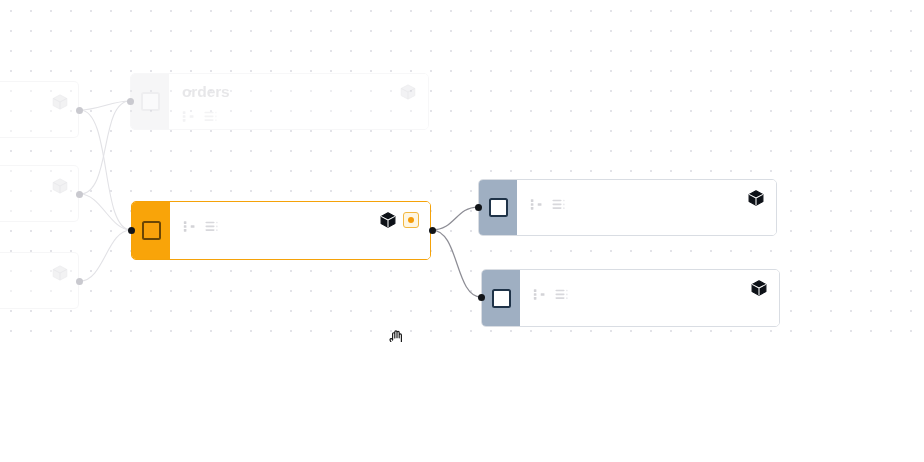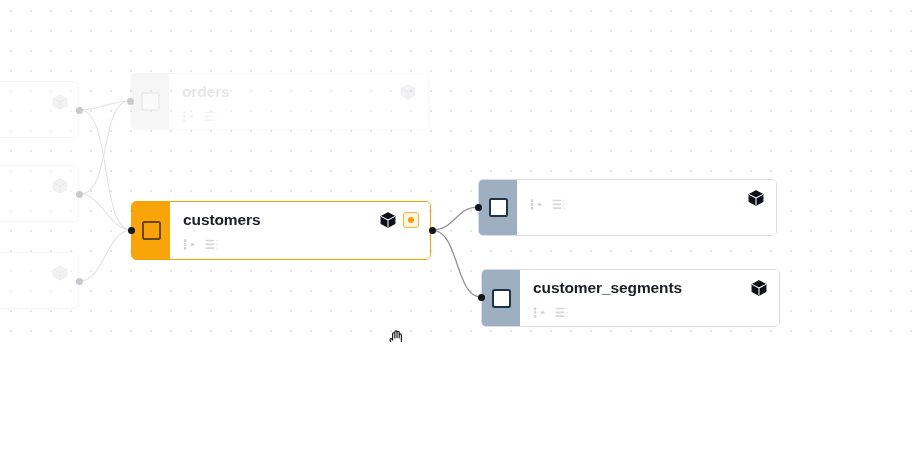--- a/index.html
+++ b/index.html
@@ -271,21 +271,20 @@
         </span>
       </div>
     </div>
   </div>
 
   <div class="node" id="node-customers">
     <div class="node-sidebar">
       <span class="sq orange"></span>
     </div>
     <div class="node-body">
-      <div class="node-title">customers</div>
       <div class="node-meta">
         <span>
           <svg class="mini" width="13" height="13" viewBox="0 0 16 16" fill="none">
             <rect x="1" y="1.6" width="3.2" height="3.2" rx="0.5" fill="#d3d3d7"></rect>
             <rect x="1" y="11.2" width="3.2" height="3.2" rx="0.5" fill="#d3d3d7"></rect>
             <rect x="1" y="6.4" width="3.2" height="3.2" rx="0.5" fill="#d3d3d7"></rect>
             <rect x="9.5" y="6.4" width="4.6" height="3.2" rx="0.5" fill="#d3d3d7"></rect>
           </svg>
         </span>
         <span>
@@ -347,21 +346,20 @@
         </span>
       </div>
     </div>
   </div>
 
   <div class="node" id="node-cseg">
     <div class="node-sidebar">
       <span class="sq navy"></span>
     </div>
     <div class="node-body">
-      <div class="node-title">customer_segments</div>
       <div class="node-meta">
         <span>
           <svg class="mini" width="13" height="13" viewBox="0 0 16 16" fill="none">
             <rect x="1" y="1.6" width="3.2" height="3.2" rx="0.5" fill="#d3d3d7"></rect>
             <rect x="1" y="11.2" width="3.2" height="3.2" rx="0.5" fill="#d3d3d7"></rect>
             <rect x="1" y="6.4" width="3.2" height="3.2" rx="0.5" fill="#d3d3d7"></rect>
             <rect x="9.5" y="6.4" width="4.6" height="3.2" rx="0.5" fill="#d3d3d7"></rect>
           </svg>
         </span>
         <span>

